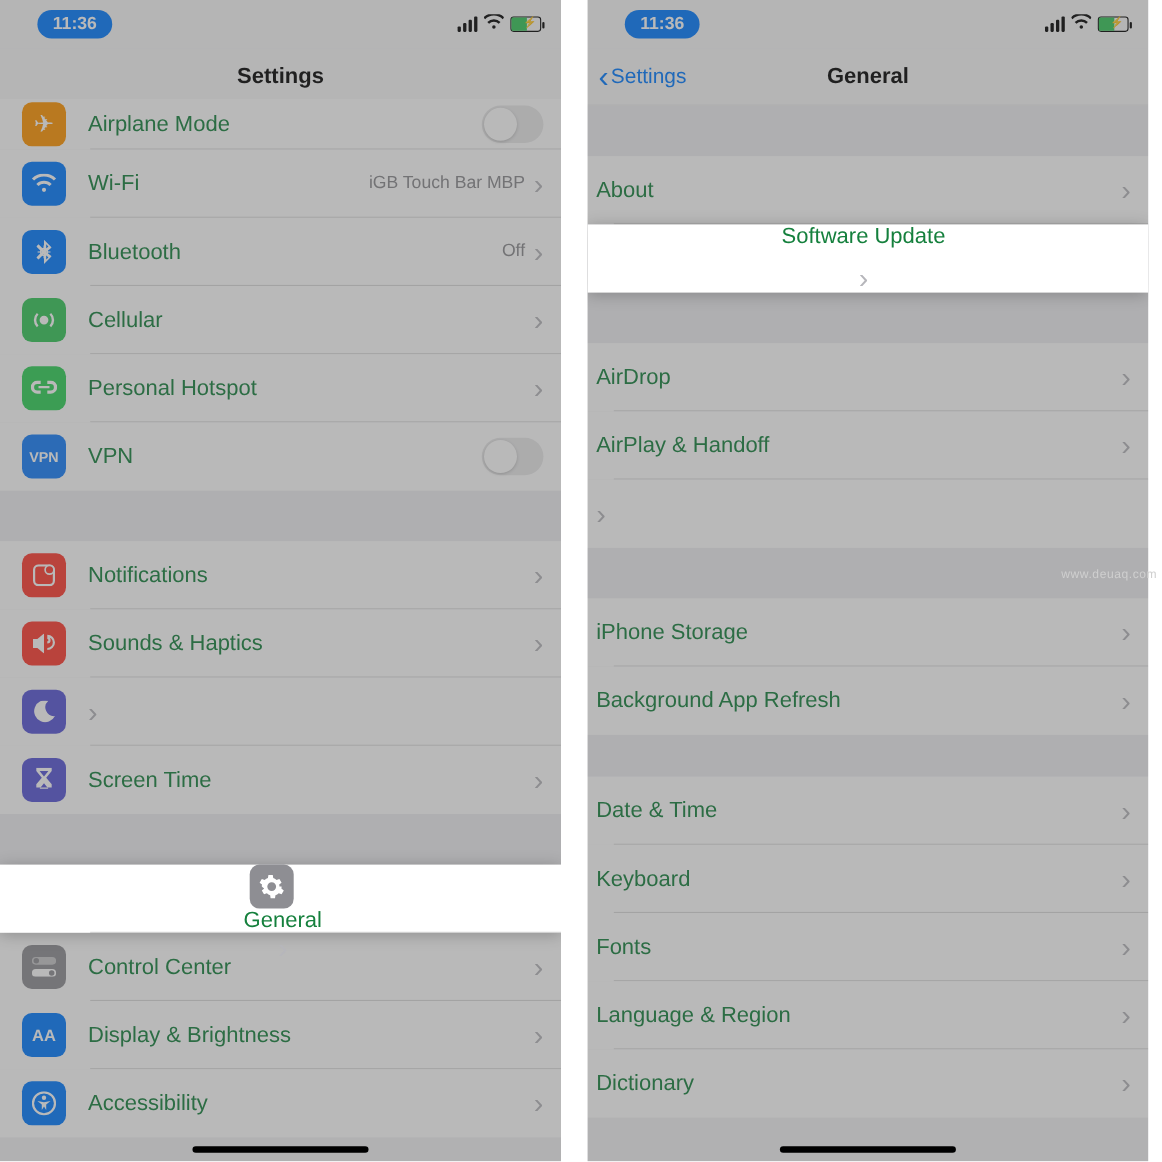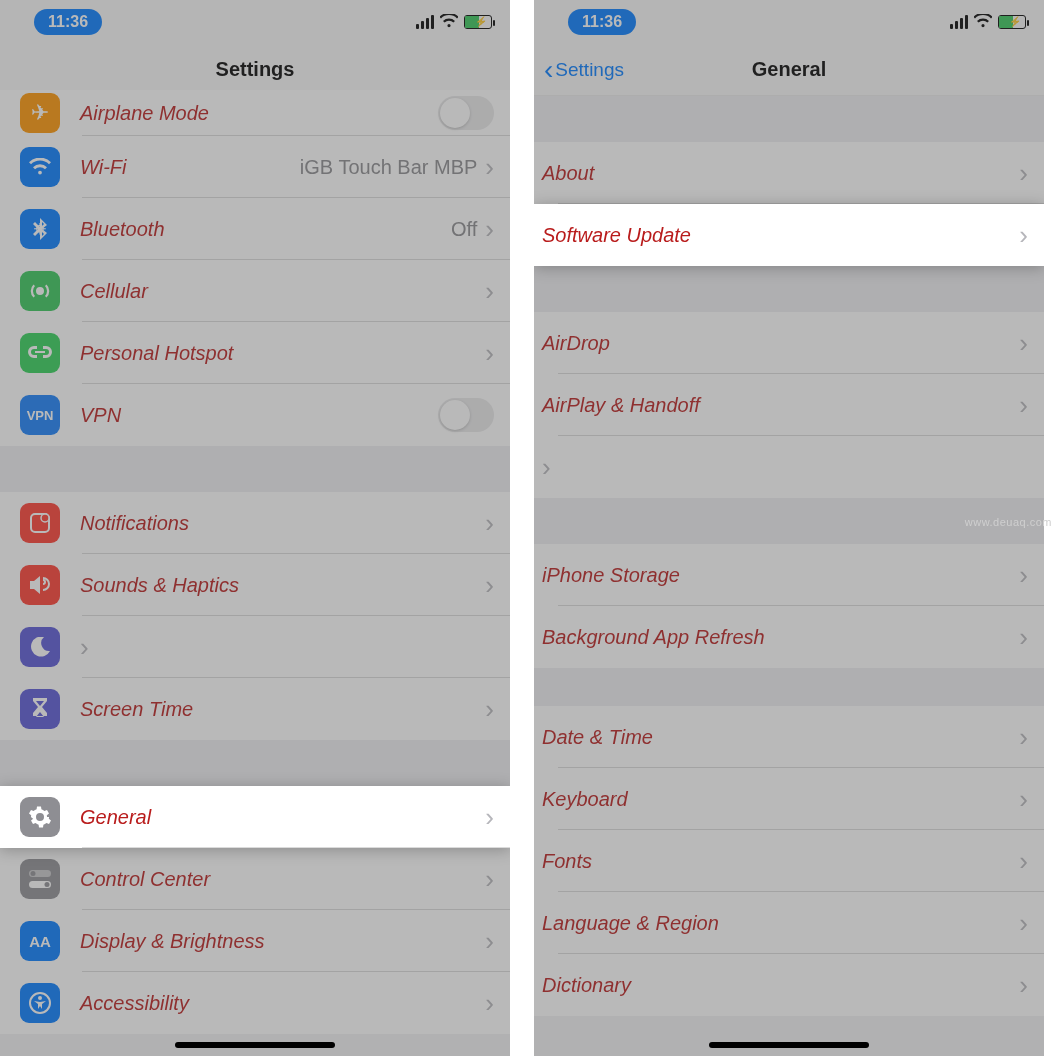--- a/index.html
+++ b/index.html
@@ -100,36 +100,37 @@
     height: 1px; background: rgba(0,0,0,0.14);
   }
   .row-simple .sep { left: 24px; }
   .row:last-child .sep { display: none; }
 
   .icon-box {
     width: 40px; height: 40px; border-radius: 9px;
     display: flex; align-items: center; justify-content: center;
     margin-right: 20px; color: #fff; font-size: 20px; flex-shrink: 0;
   }
-  .label { font-size: 20px; color: #b91c1c; flex: 1; font-style: italic; }
-  .detail { font-size: 20px; color: #8a8a8e; margin-right: 8px; text-align: center; }
+  .label { font-size: 20px; color: #15803d; flex: 1; }
+  .detail { font-size: 16px; color: #8a8a8e; margin-right: 8px; text-align: center; }
   .chevron { color: #b6b6bb; font-size: 26px; font-weight: 300; line-height: 1; }
   .toggle {
     width: 56px; height: 34px; background: #e9e9ea; border-radius: 17px;
     position: relative; flex-shrink: 0;
   }
   .toggle::after {
     content:""; position:absolute; top:2px; left:2px;
     width:30px; height:30px; background:#fff; border-radius:50%;
     box-shadow: 0 1px 3px rgba(0,0,0,0.2);
   }
 
   .hl {
     position: relative; z-index: 10;
     box-shadow: 0 2px 14px rgba(0,0,0,0.25);
+    flex-direction: column;
   }
 
   .home-ind {
     position: absolute; bottom: 8px; left: 50%; transform: translateX(-50%);
     width: 160px; height: 6px; background: #000; border-radius: 3px; z-index: 12;
   }
 
   
   .c-orange{background:#ff9500}.c-blue{background:#007aff}.c-green{background:#34c759}
   .c-green2{background:#30d158}.c-red{background:#ff3b30}

